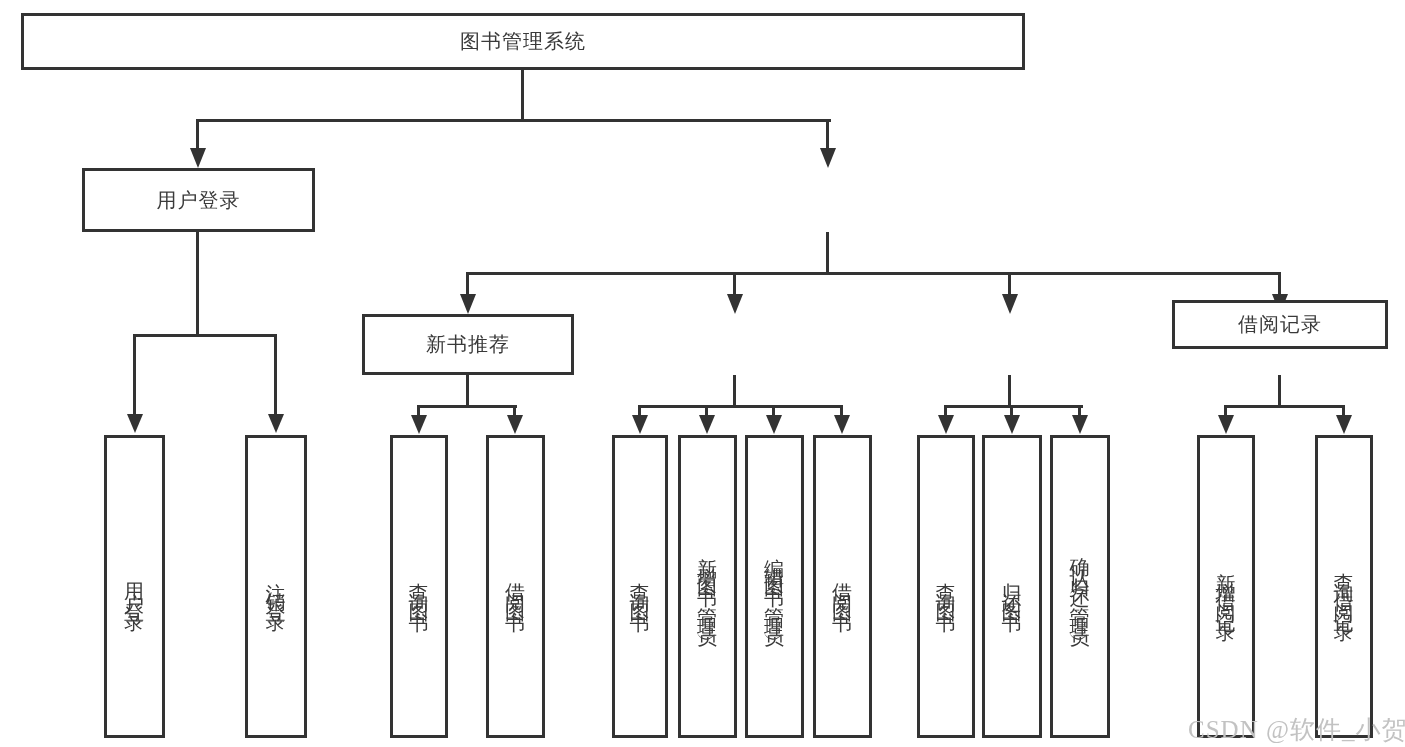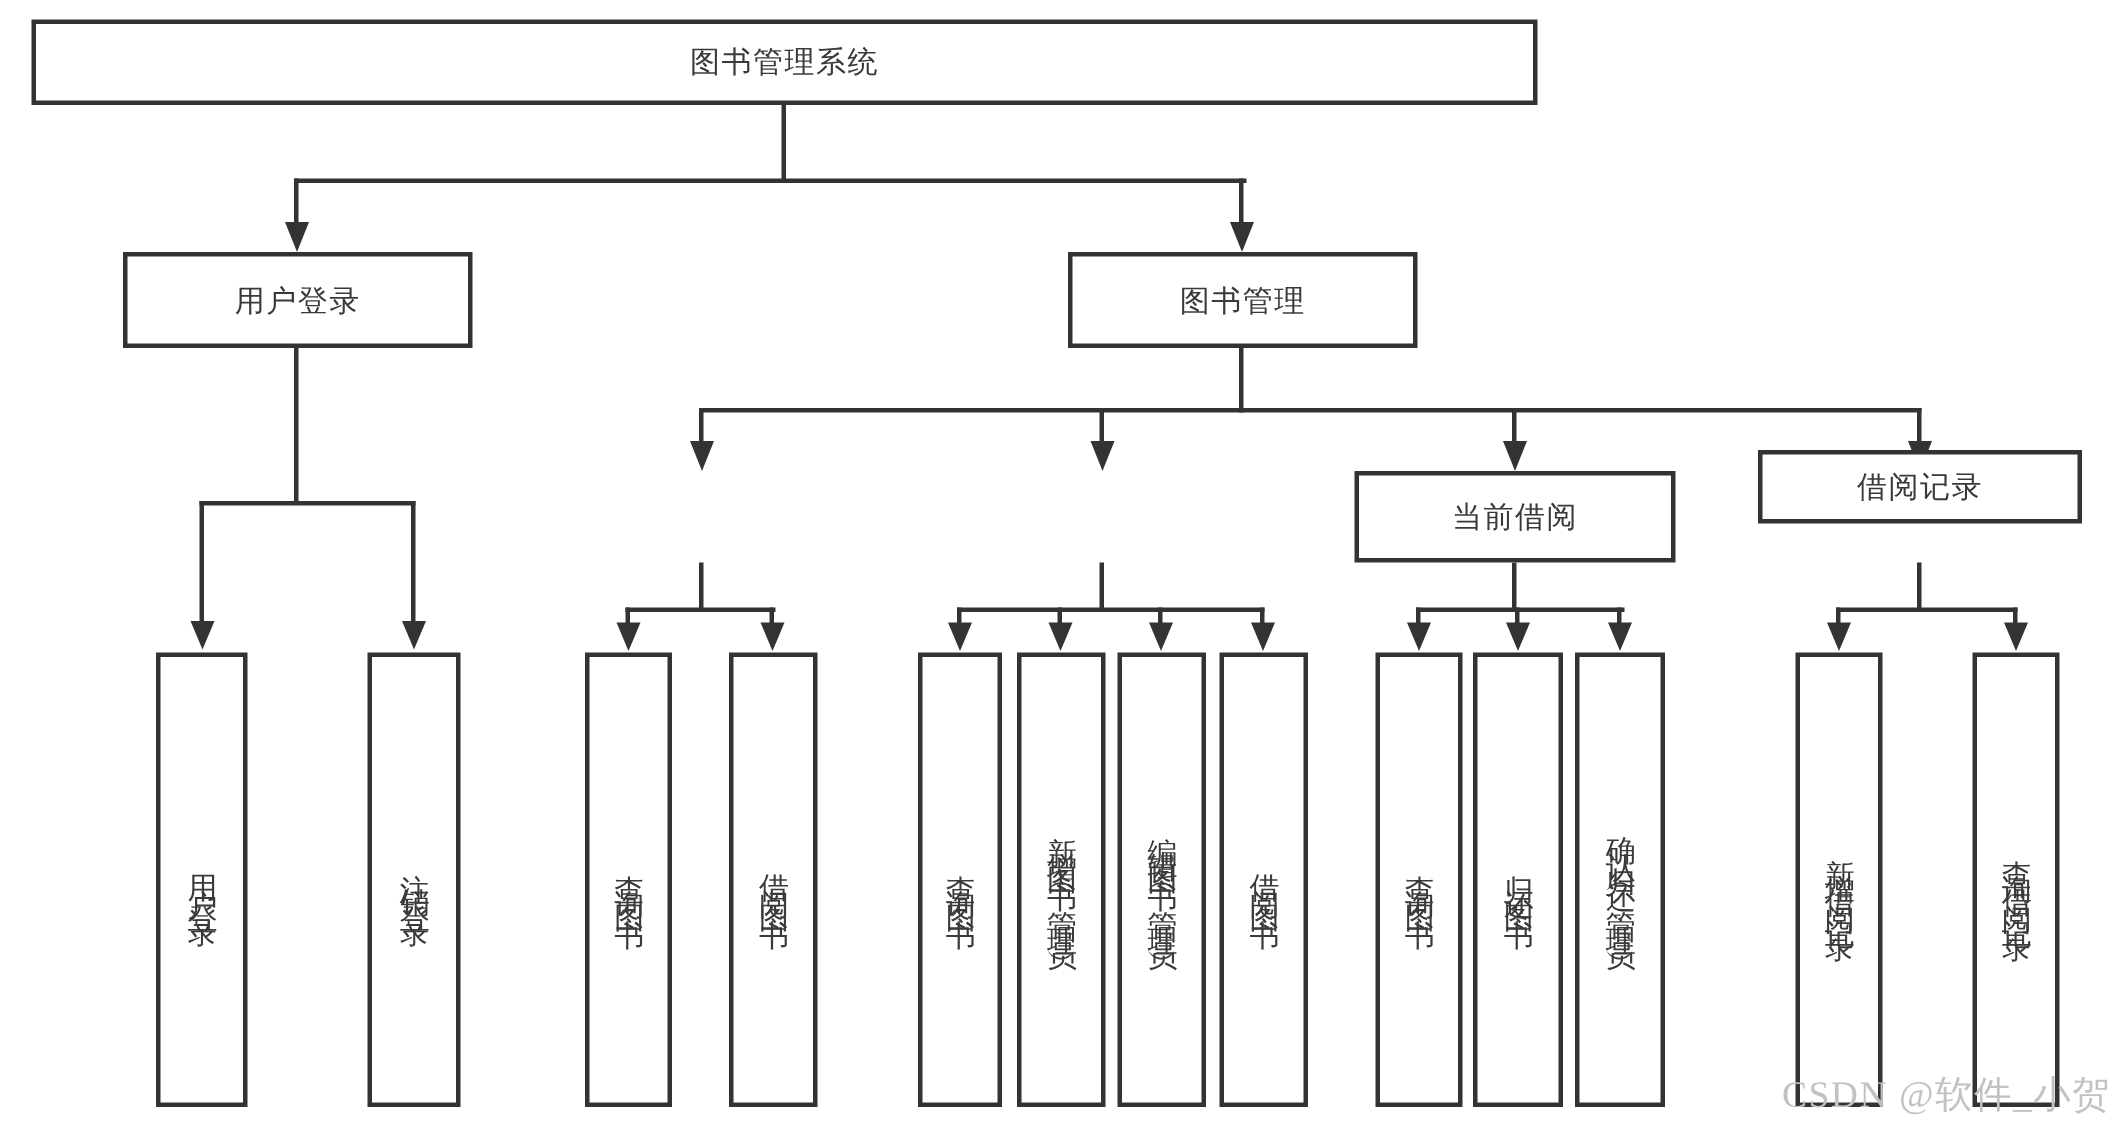--- a/index.html
+++ b/index.html
@@ -37,29 +37,26 @@
 <div class="canvas">
 
   <div class="node" style="left:21px;top:13px;width:1004px;height:57px">
     <span>图书管理系统</span>
   </div>
 
   <div class="node" style="left:82px;top:168px;width:233px;height:64px">
     <span>用户登录</span>
   </div>
 
-  <div class="node" style="left:712px;top:168px;width:233px;height:64px">
-    <span>图书管理</span>
+
+  <div class="node" style="left:362px;top:314px;width:212px;height:61px">
+    <span>新书推荐</span>
   </div>
 
 
-
-  <div class="node" style="left:903px;top:314px;width:214px;height:61px">
-    <span>当前借阅</span>
-  </div>
 
   <div class="node" style="left:1172px;top:300px;width:216px;height:49px">
     <span>借阅记录</span>
   </div>
 
   <div class="node leaf" style="left:104px;top:435px;width:61px;height:303px">
     <span class="vtext">用户登录</span>
   </div>
   <div class="node leaf" style="left:245px;top:435px;width:62px;height:303px">
     <span class="vtext">注销登录</span>

